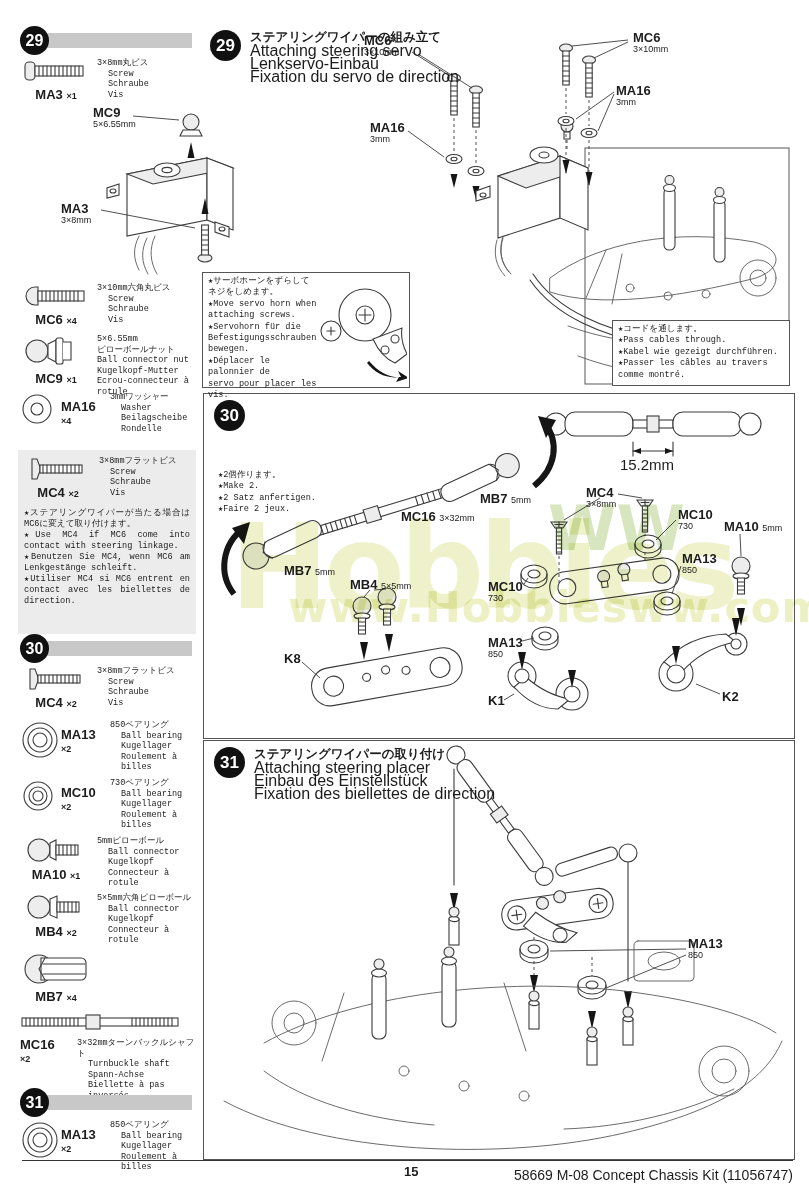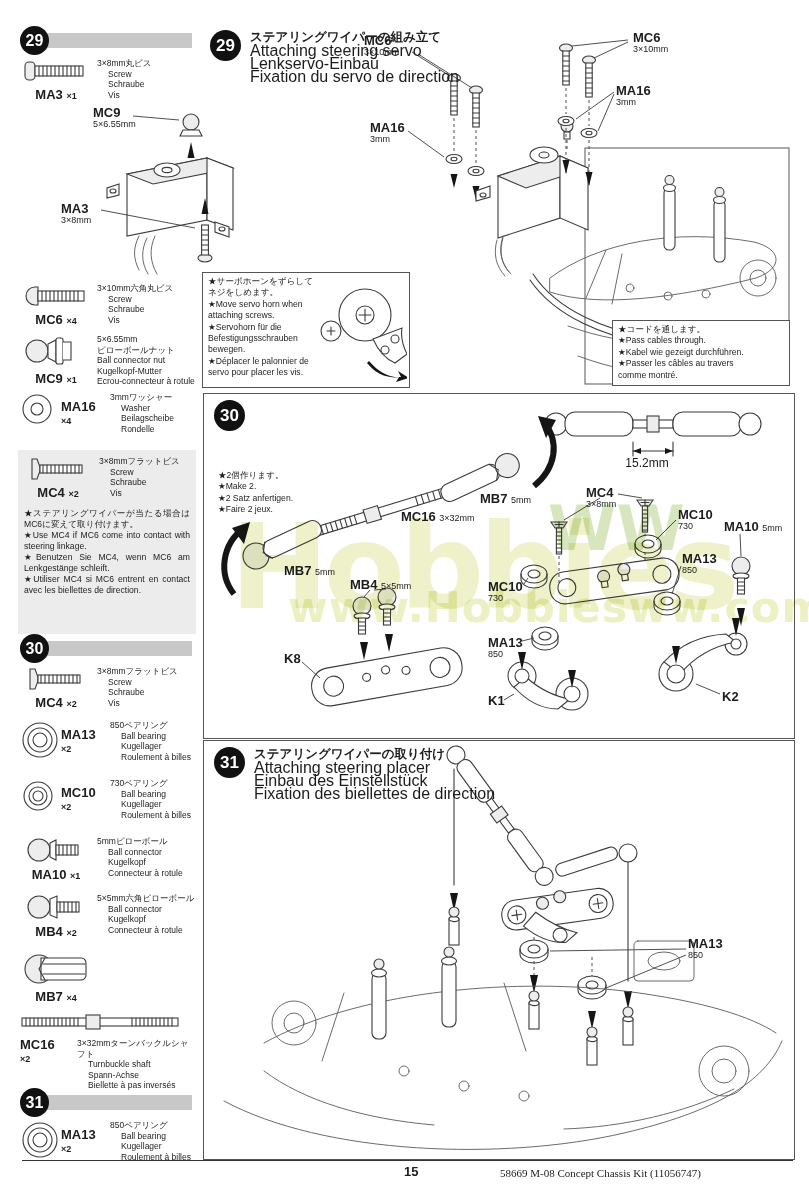--- a/index.html
+++ b/index.html
@@ -1,19 +1,19 @@
 <!DOCTYPE html>
 <html><head>
 <meta charset="utf-8">
 <style>
   html,body{margin:0;padding:0;background:#9a9a9a;}
   .page{position:relative;width:809px;height:1194px;background:#fff;overflow:hidden;
         font-family:"Liberation Sans",sans-serif;color:#1c1c1c;}
   
-  .ml{white-space:pre-line;}
+  .ml{white-space:pre-line;font-family:Liberation Mono, monospace;}
   .abs{position:absolute;}
   
   .stepbar{position:absolute;left:20px;width:172px;height:30px;}
   .stepbar .bar{position:absolute;left:15px;top:7px;right:0;height:15px;background:#c8c8c8;}
   .badge{position:absolute;left:0;top:0;width:29px;height:29px;border-radius:50%;
          background:#111;color:#fff;font-weight:bold;font-size:16px;
          display:flex;align-items:center;justify-content:center;}
   .badge-lg{width:31px;height:31px;border-radius:50%;background:#111;color:#fff;
          font-weight:bold;font-size:17px;display:flex;align-items:center;justify-content:center;flex:none;}
   
@@ -33,35 +33,35 @@
   .bordered{border:1px solid #555;}
   .step-head{position:absolute;display:flex;gap:9px;align-items:flex-start;}
   .t-ja{font-weight:bold;font-size:12.5px;line-height:14px;}
   .t{font-size:16px;line-height:13px;}
   
   .dl{position:absolute;font-weight:bold;font-size:13px;line-height:13px;z-index:12;}
   .s-in{font-weight:normal;font-size:9px;}
   .s-bl{display:block;font-weight:normal;font-size:9px;line-height:10px;}
   .note{font-size:8.6px;line-height:11.4px;}
   .notebox{position:absolute;border:1px solid #555;background:#fff;z-index:11;}
-  .dim{position:absolute;font-size:12px;text-align:center;z-index:12;}
+  .dim{position:absolute;font-size:15px;text-align:center;z-index:12;}
   
   .ln{fill:none;stroke:#3b3b3b;stroke-width:1.1;stroke-linecap:round;}
   .ln2{fill:none;stroke:#5a5a5a;stroke-width:0.9;stroke-linecap:round;}
   .fl{fill:#fff;stroke:#3b3b3b;stroke-width:1.1;}
   .flg{fill:#ededed;stroke:#3b3b3b;stroke-width:1.1;}
   .dsh{fill:none;stroke:#3b3b3b;stroke-width:0.9;stroke-dasharray:3,3;}
   .blk{fill:#151515;stroke:none;}
   .box{fill:none;stroke:#666;stroke-width:1.1;}
   .ldr{stroke:#3b3b3b;stroke-width:0.9;fill:none;}
   .thick{stroke:#151515;stroke-width:6;fill:none;}
   
   .footline{position:absolute;left:22px;top:1160px;width:771px;height:1px;background:#333;}
   .pageno{position:absolute;left:404px;top:1164px;font-weight:bold;font-size:13px;}
-  .kitinfo{position:absolute;left:500px;top:1167px;width:293px;font-size:11px;font-family:Liberation Serif, serif;}
+  .kitinfo{position:absolute;left:500px;top:1167px;width:293px;text-align:right;font-size:14px;}
   
   .wm{position:absolute;font-weight:bold;pointer-events:none;z-index:30;
       mix-blend-mode:multiply;font-family:"DejaVu Sans",sans-serif;}
   .wm1{left:230px;top:498px;font-size:118px;color:rgba(228,233,170,.62);letter-spacing:-5px;}
   .wm2{left:548px;top:492px;font-size:62px;color:rgba(190,214,150,.62);}
   .wm3{left:288px;top:582px;font-size:43px;color:rgba(228,233,170,.70);letter-spacing:1px;}
 </style>
 </head>
 <body>
 

